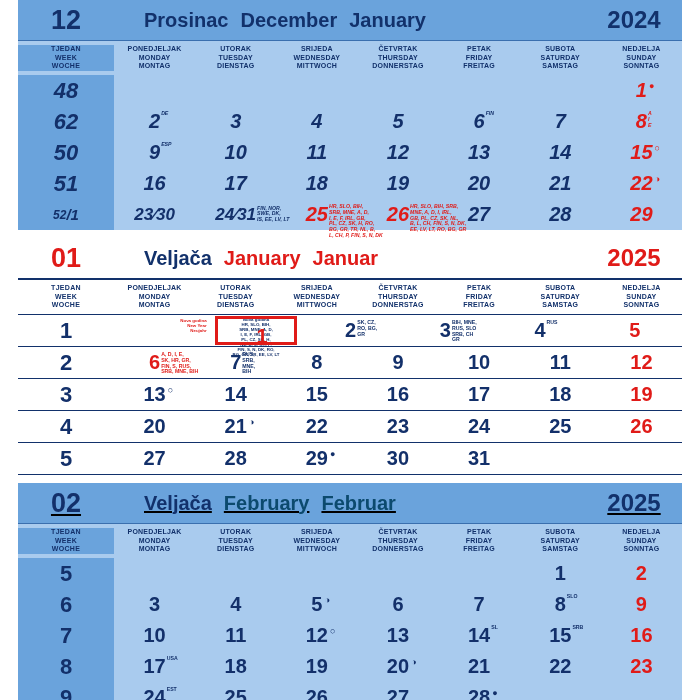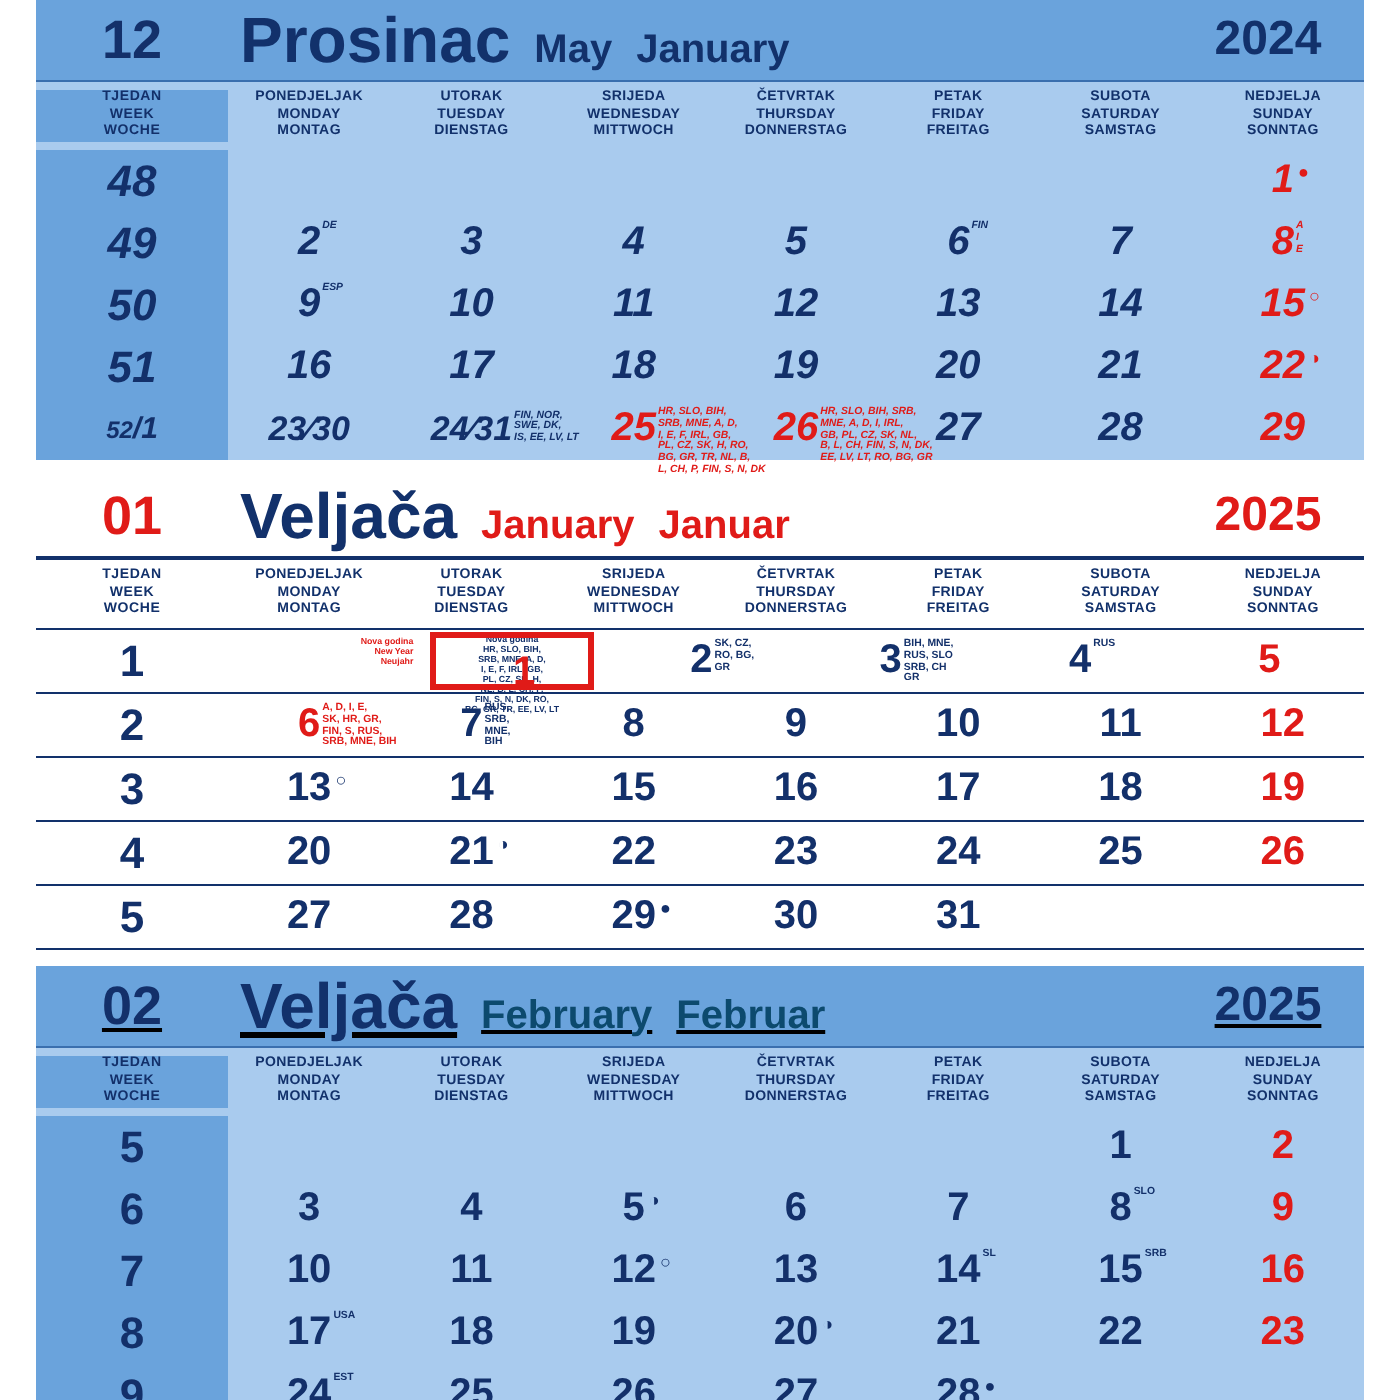--- a/index.html
+++ b/index.html
@@ -37,21 +37,21 @@
     font-weight:bold;
     letter-spacing:0px;
   }
   .mname{
     flex:1;
     display:flex;
     align-items:baseline;
     gap:12px;
     padding-left:6px;
   }
-  .mname .loc{font-size:32px;font-weight:bold;}
+  .mname .loc{font-size:20px;font-weight:bold;margin-left:24px;}
   .mname .en{font-size:20px;font-weight:bold;}
   .mname .de{font-size:20px;font-weight:bold;}
   .myear{
     width:96px;
     text-align:center;
     font-size:24px;
     font-weight:bold;
   }
 
   
@@ -200,21 +200,21 @@
 </head>
 <body>
 
 <div class="page">
 
   <div class="month dec">
     <div class="mhead">
       <div class="mnum">12</div>
       <div class="mname">
         <span class="loc">Prosinac</span>
-        <span class="en">May</span>
+        <span class="en">December</span>
         <span class="de">January</span>
       </div>
       <div class="myear">2024</div>
     </div>
     <div class="hline"></div>
     <div class="dhead">
       <div class="wk">TJEDAN<br>WEEK<br>WOCHE</div>
       <div class="dc">PONEDJELJAK<br>MONDAY<br>MONTAG</div>
       <div class="dc">UTORAK<br>TUESDAY<br>DIENSTAG</div>
       <div class="dc">SRIJEDA<br>WEDNESDAY<br>MITTWOCH</div>
@@ -242,21 +242,21 @@
             <span class="num"></span>
           </div>
           <div class="cell">
             <span class="num"></span>
           </div>
           <div class="cell sun hol">
             <span class="num">1<span class="moon">●</span></span>
           </div>
         </div>
         <div class="wrow">
-          <div class="wknum">49</div>
+          <div class="wknum">62</div>
           <div class="cell">
             <span class="num">2<span class="sup">DE</span></span>
           </div>
           <div class="cell">
             <span class="num">3</span>
           </div>
           <div class="cell">
             <span class="num">4</span>
           </div>
           <div class="cell">

